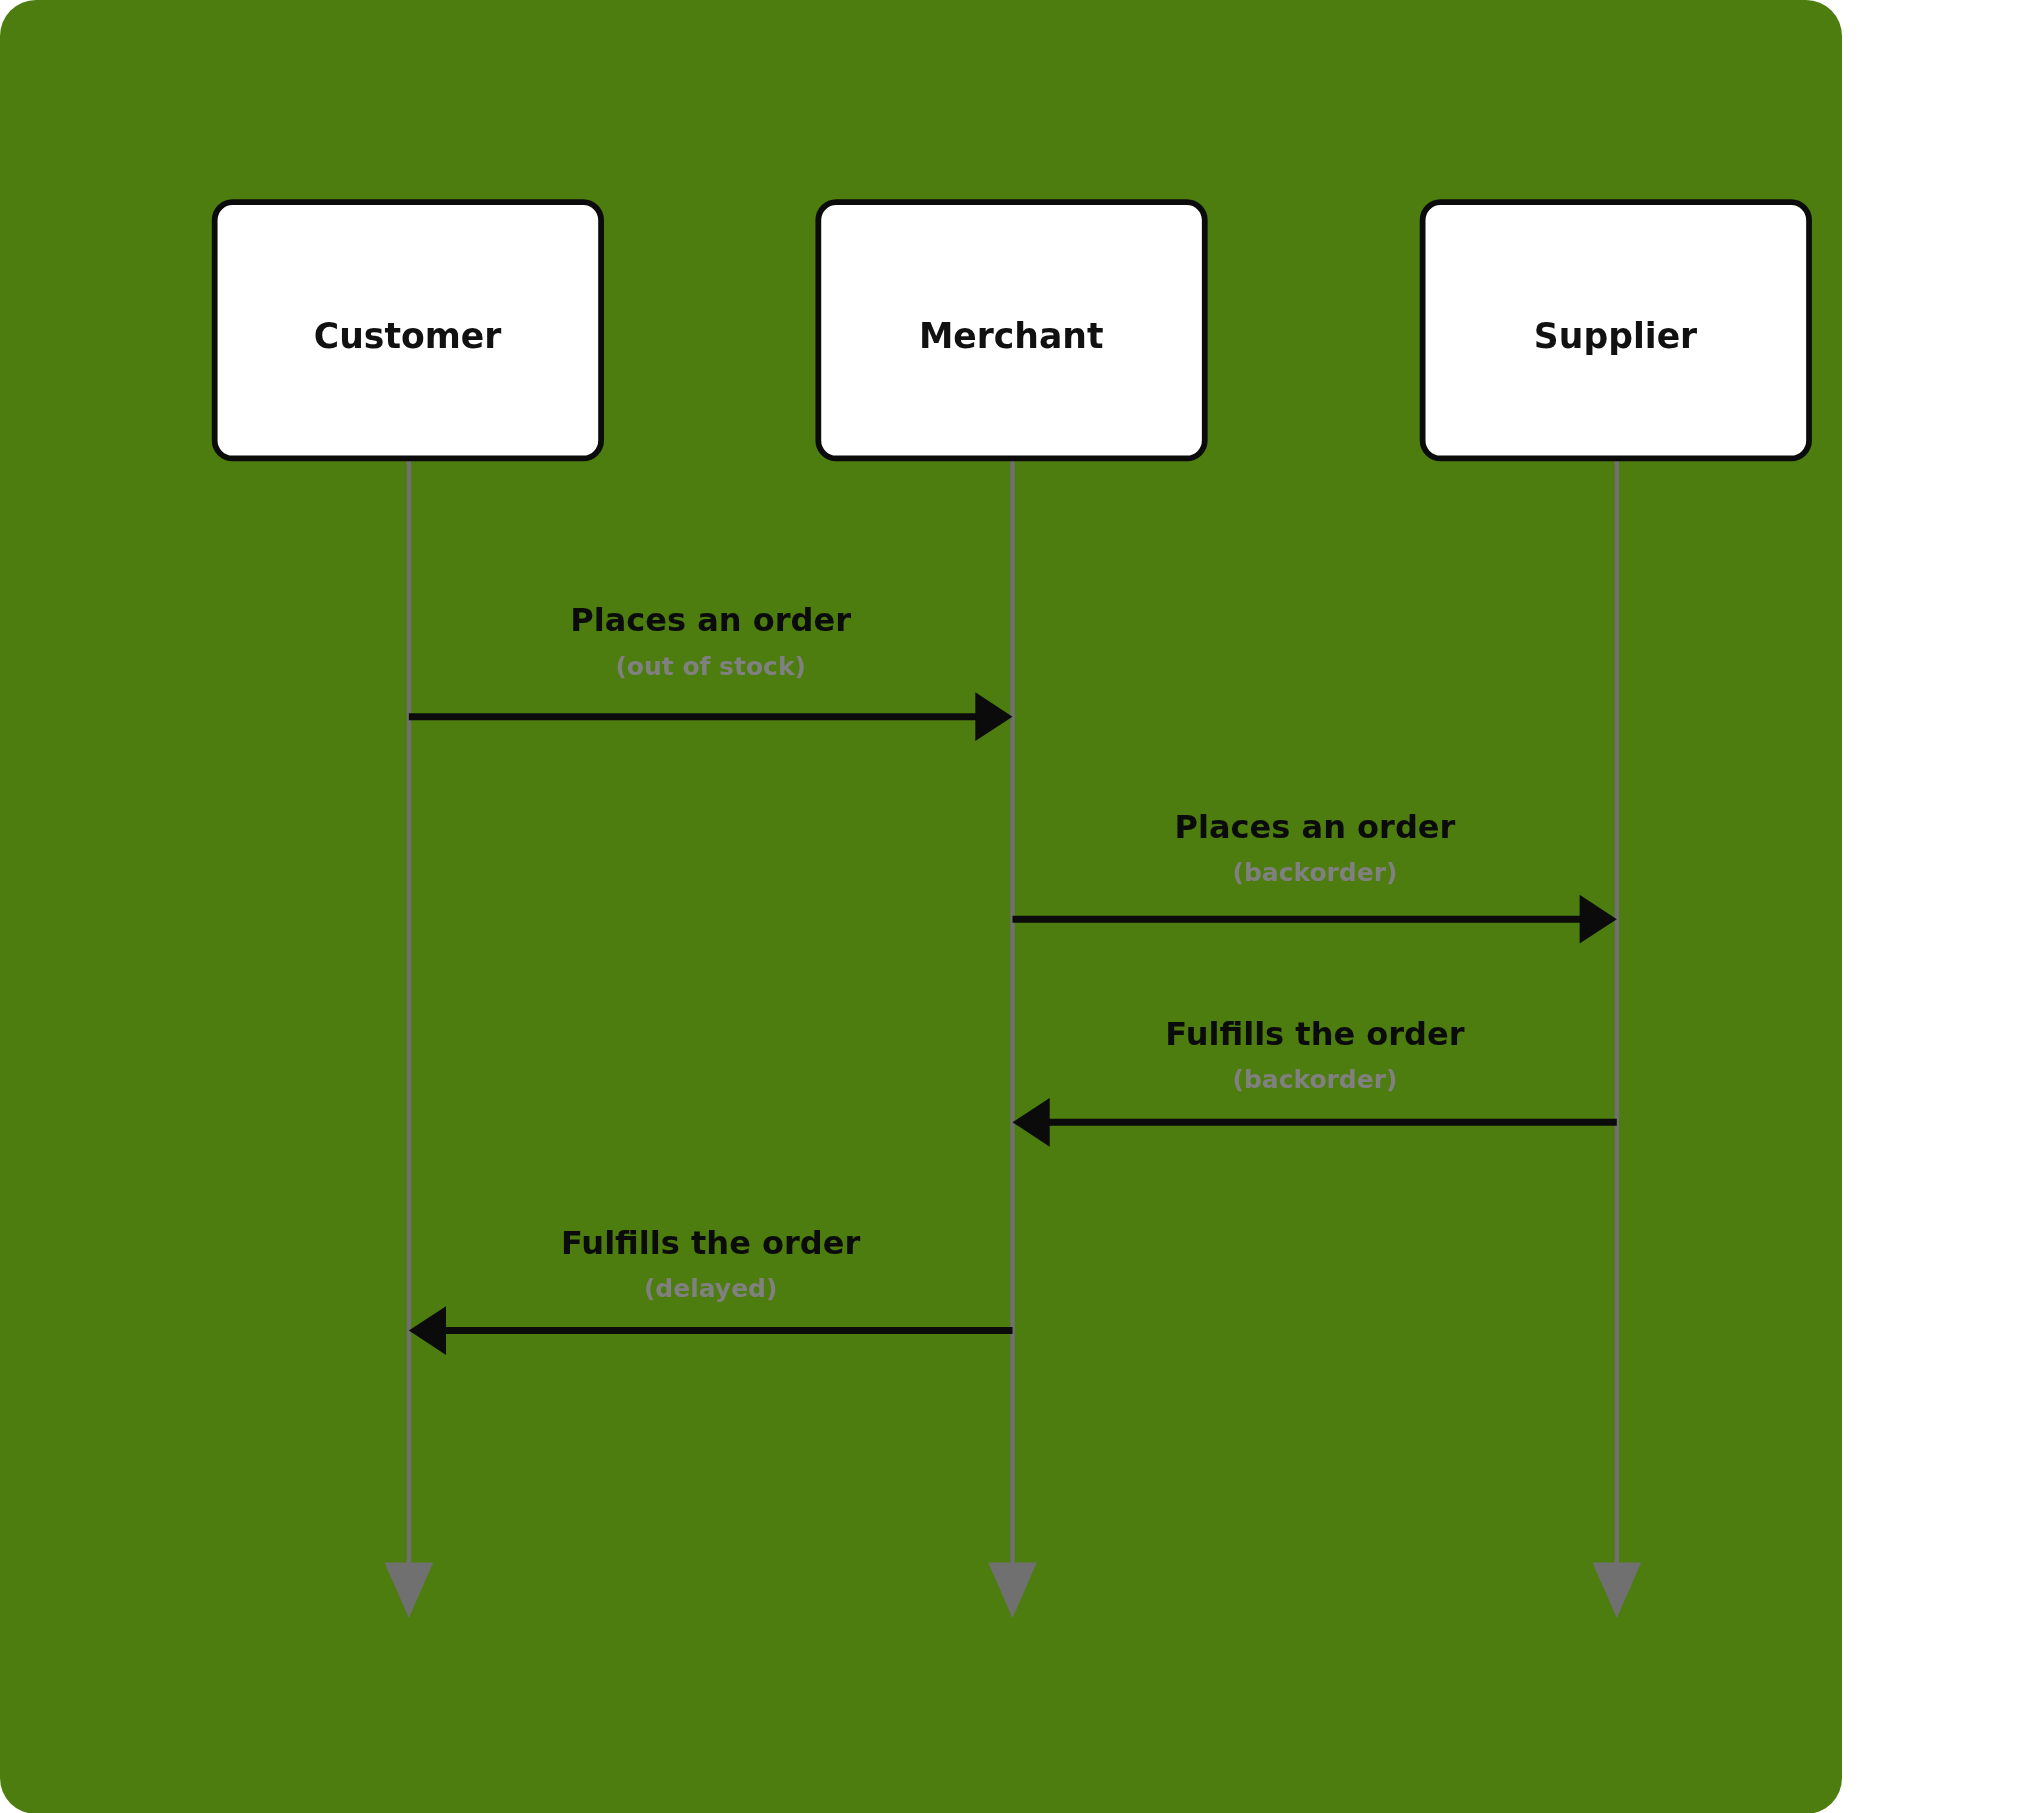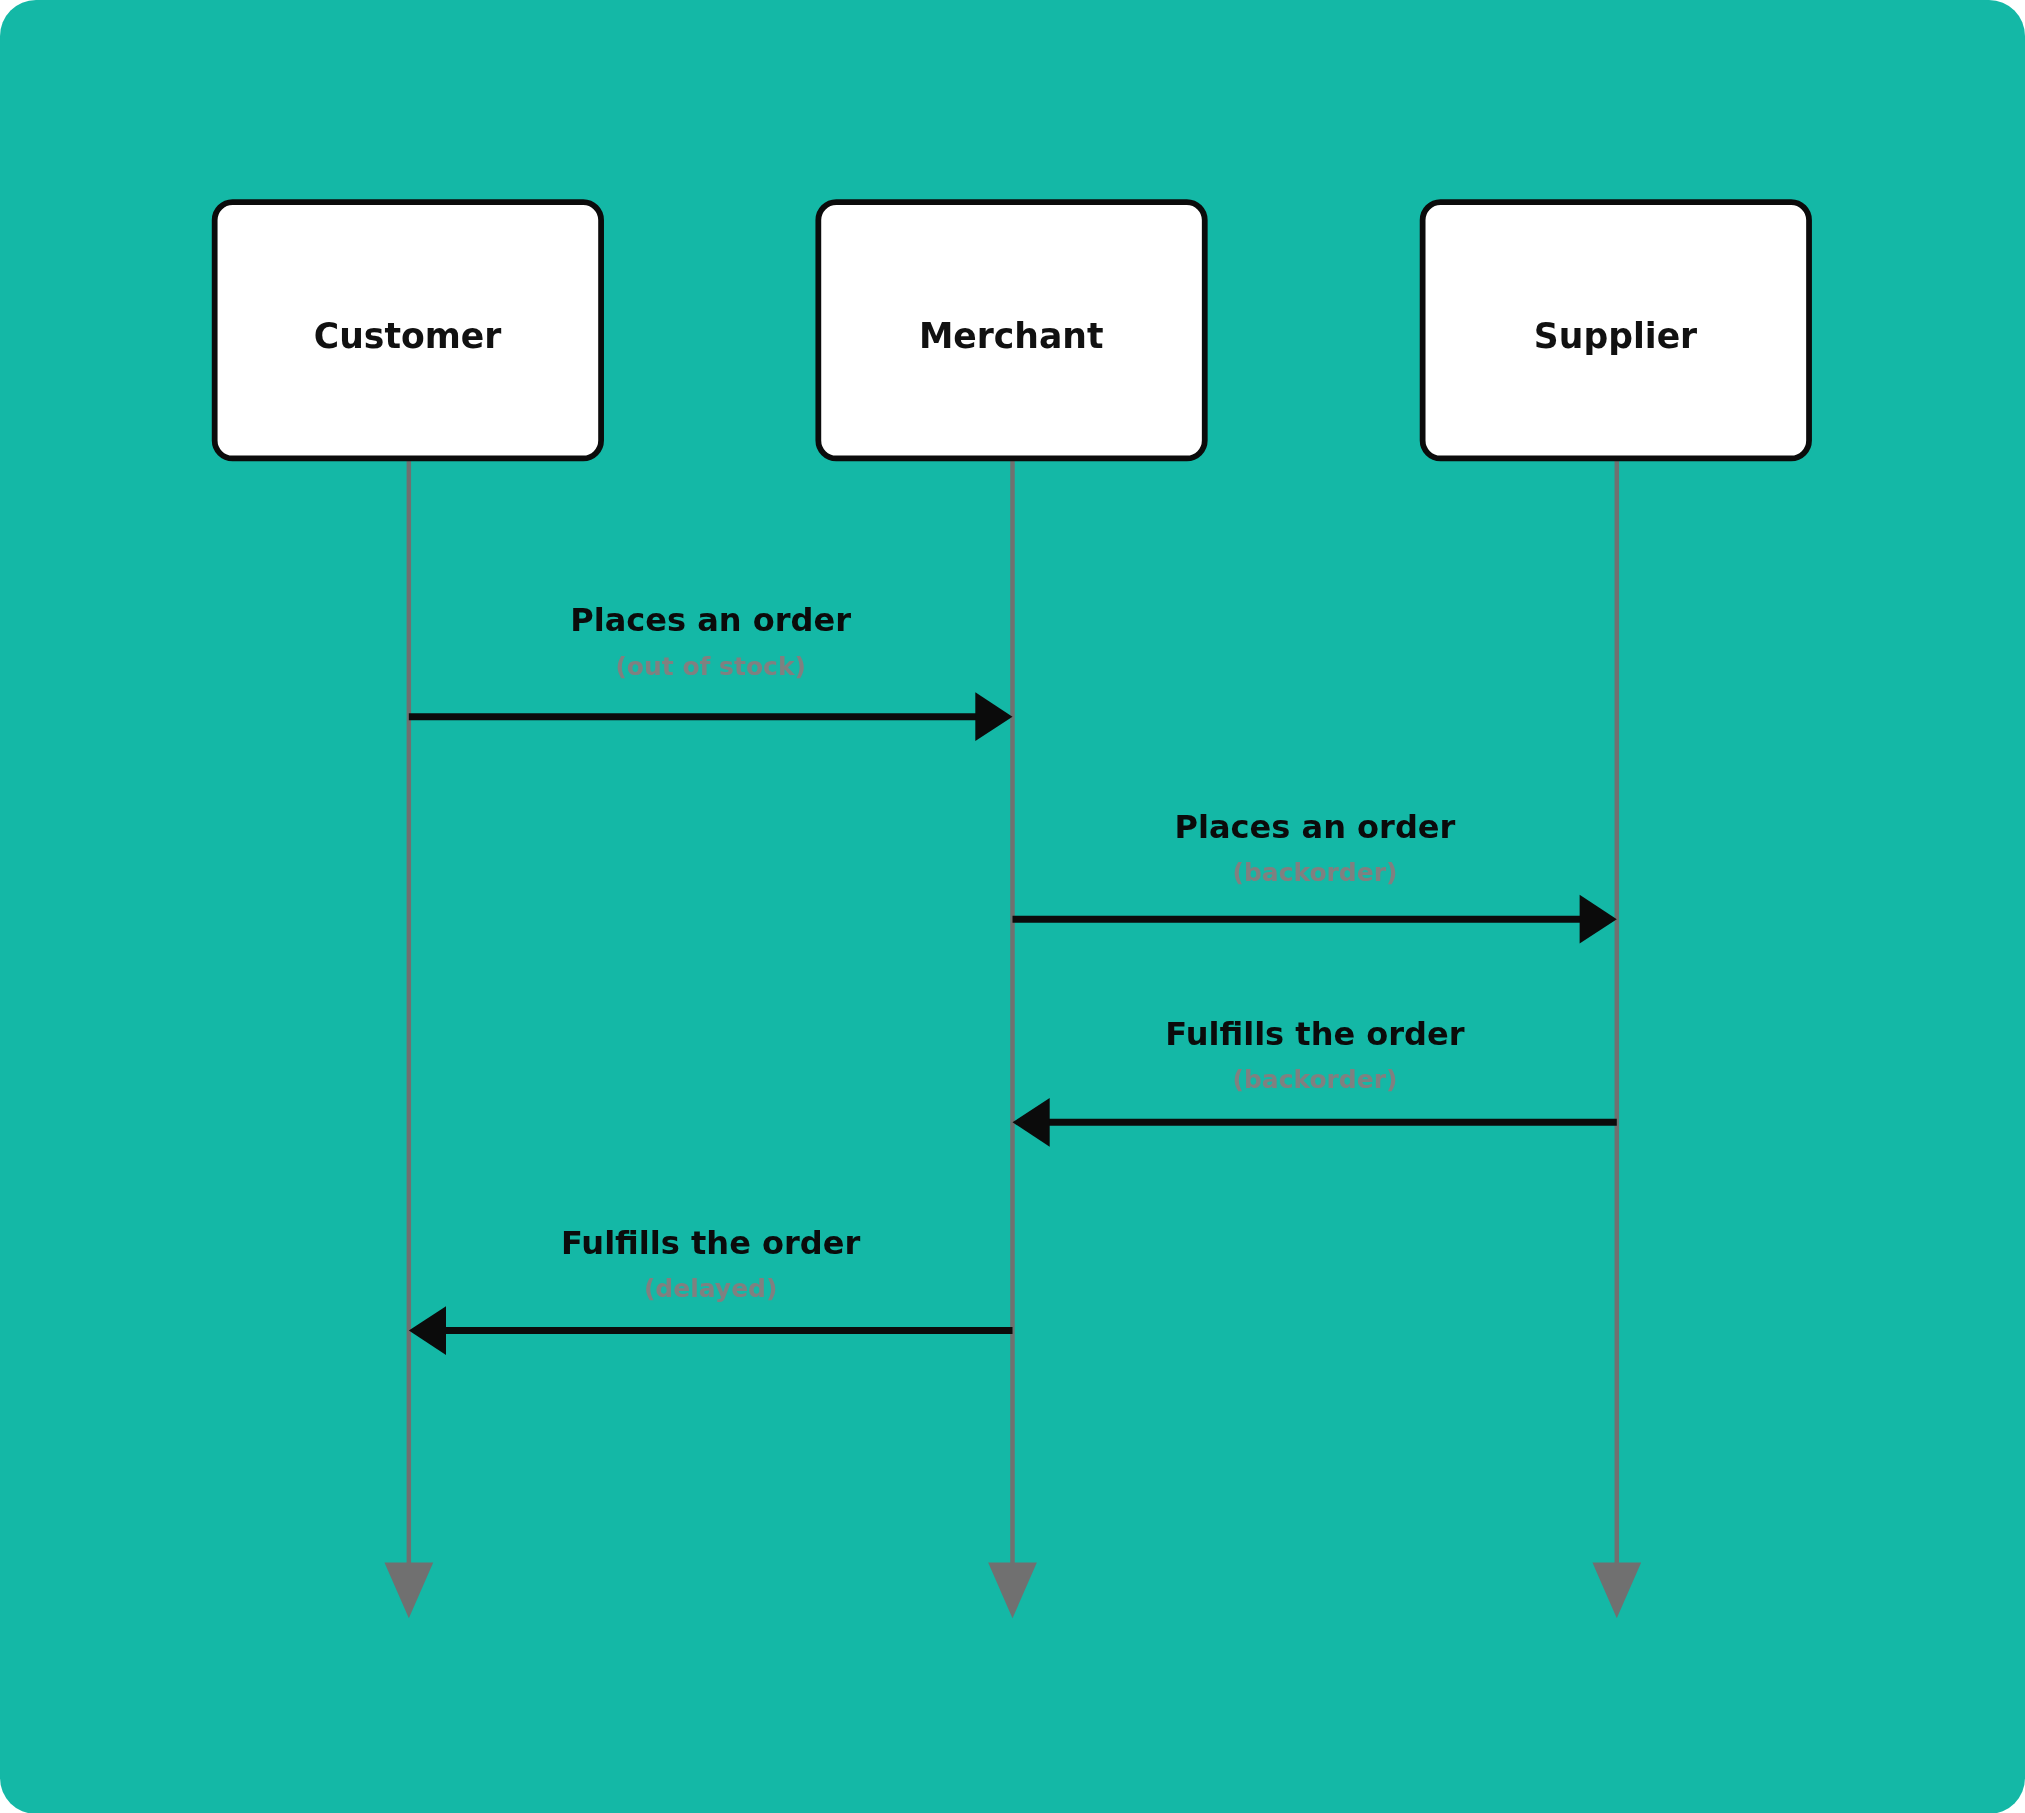--- a/index.html
+++ b/index.html
@@ -2,23 +2,23 @@
 <html style="font-size:10.3px"><head>
 <meta charset="utf-8">
 <style>
   html, body {
     margin: 0;
     padding: 0;
     background: #ffffff;
   }
   #page {
     position: relative;
-    width: 2025px;
+    width: 1842px;
     height: 1814px;
-    background: #14b8a6;
+    background: #4d7c0f;
     border-radius: 36px;
     overflow: hidden;
     font-family: "DejaVu Sans", "Liberation Sans", sans-serif;
   }
   #diagram-svg {
     position: absolute;
     left: 0;
     top: 0;
     width: 2025px;
     height: 1814px;

